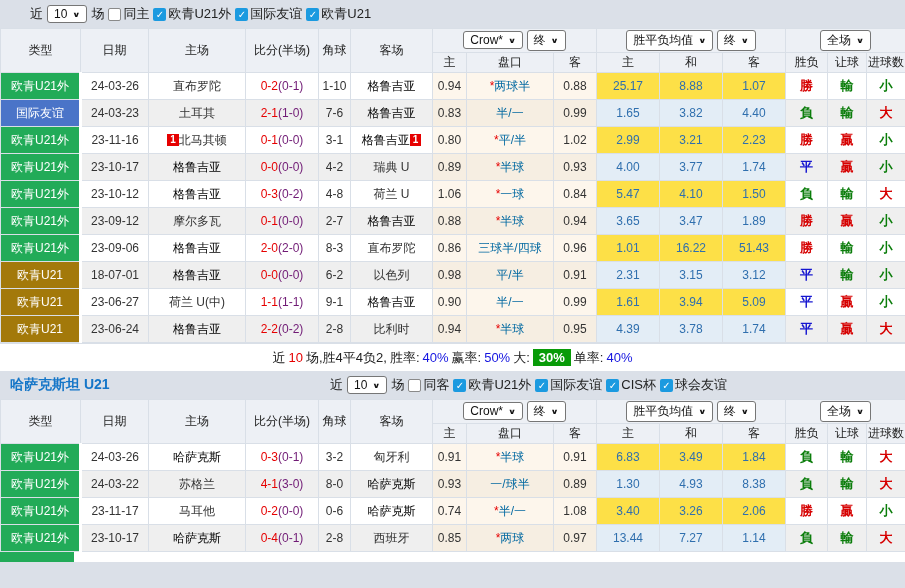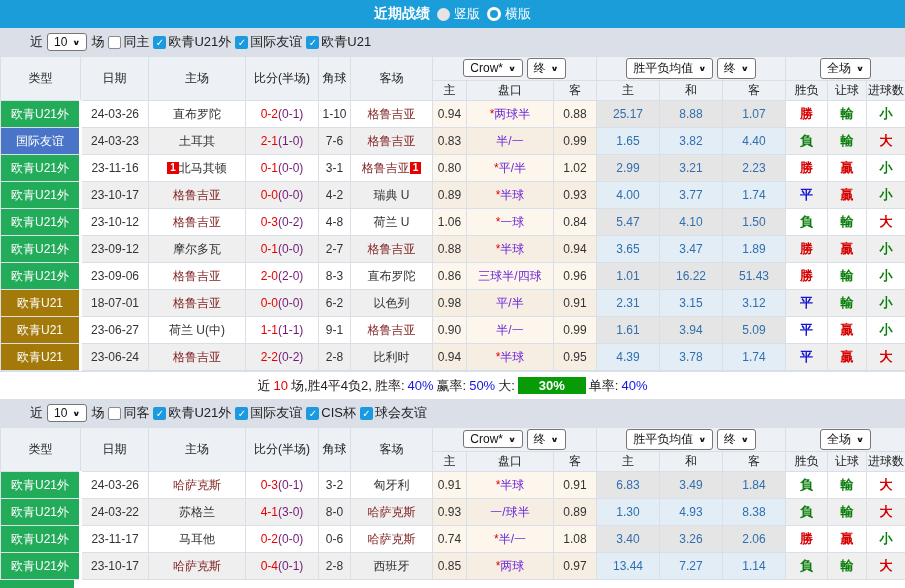--- a/index.html
+++ b/index.html
@@ -30,61 +30,50 @@
   th, td { border:1px solid #d9dfe7; text-align:center; overflow:hidden; white-space:nowrap; }
   thead th { background:#edf0f5; font-weight:normal; color:#222; }
   tr.ctrl-row th { height:24px; }
   tr.sub-row th { height:20px; }
   tbody td { height:27px; color:#333; }
   tr.stripe td { background:#efefef; }
   td.type { color:#fff; border-right:3px solid #fff; }
   td.type.green, tr.stripe td.type.green { background:#22ab58; }
   td.type.blue,  tr.stripe td.type.blue  { background:#4a74c8; }
   td.type.brown, tr.stripe td.type.brown { background:#a3790a; }
-  .tgreen { color:#7f1d1d;text-align:center; }
+  .tgreen { color:#000000;text-align:center; }
   .ft { color:#e60000; }
   .ht { color:#701a75; }
   td.odd { background:#fdf6ec; }
   tr.stripe td.odd { background:#f6eee2; }
-  td.mean { background:#e5e5e5; color:#2f6fae; }
+  td.mean { background:#fde047; color:#2f6fae; }
   tr.stripe td.mean { background:#e3edf6; }
   .star { color:#e60000; }
-  .hline { color:#6d28d9; }
+  .hline { color:#0369a1; }
   td.res { font-weight:bold; font-size:13px; }
   td.res.red { color:#d60000; }
   td.res.green { color:#0b7d0b; }
   td.res.blue { color:#1515d0; }
   .card { display:inline-block; background:#e60000; color:#fff; font-size:10px; line-height:12px; padding:0 3px; font-weight:bold; vertical-align:1px; }
 
   
   .summary { height:28px; background:#fff; display:flex; align-items:center; justify-content:center; gap:3px; font-size:13px; color:#222; border-top:1px solid #d9dfe7; }
   .red-t { color:#e60000; }
   .blue-t { color:#1515e0; }
-  .badge { background:#089b08; color:#fff; padding:1px 21px; font-weight:bold; }
+  .badge { background:#089b08; color:#fff; padding:1px 6px; font-weight:bold; }
 
   .stub { height:10px; display:flex; }
   .stub .g { width:77px; background:#22ab58; border-right:3px solid #fff; }
   .stub .w { flex:1; background:#fff; }
 </style>
 </head>
 <body>
 
 <div class="page">
 
-  <div class="topbar">
-    <span class="title">近期战绩</span>
-    <span class="radio-wrap">
-      <span class="radio sel"></span>
-      <span>竖版</span>
-    </span>
-    <span class="radio-wrap">
-      <span class="radio unsel"></span>
-      <span>横版</span>
-    </span>
-  </div>
 
   <div class="section-head">
     <span class="filters">
       <span>近</span>
       <span class="sel-box">
         <span>10</span>
         <span class="chev">∨</span>
       </span>
       <span>场</span>
       <span class="cb-group">
@@ -353,20 +342,21 @@
       <span class="blue-t">40%</span>
     <span>赢率:</span>
       <span class="blue-t">50%</span>
     <span>大:</span>
       <span class="badge">30%</span>
     <span>单率:</span>
       <span class="blue-t">40%</span>
   </div>
 
   <div class="section-head">
+    <span class="team-name">哈萨克斯坦 U21</span>
     <span class="filters">
       <span>近</span>
       <span class="sel-box">
         <span>10</span>
         <span class="chev">∨</span>
       </span>
       <span>场</span>
       <span class="cb-group">
         <span class="cbx off"></span>
         <span>同客</span>

